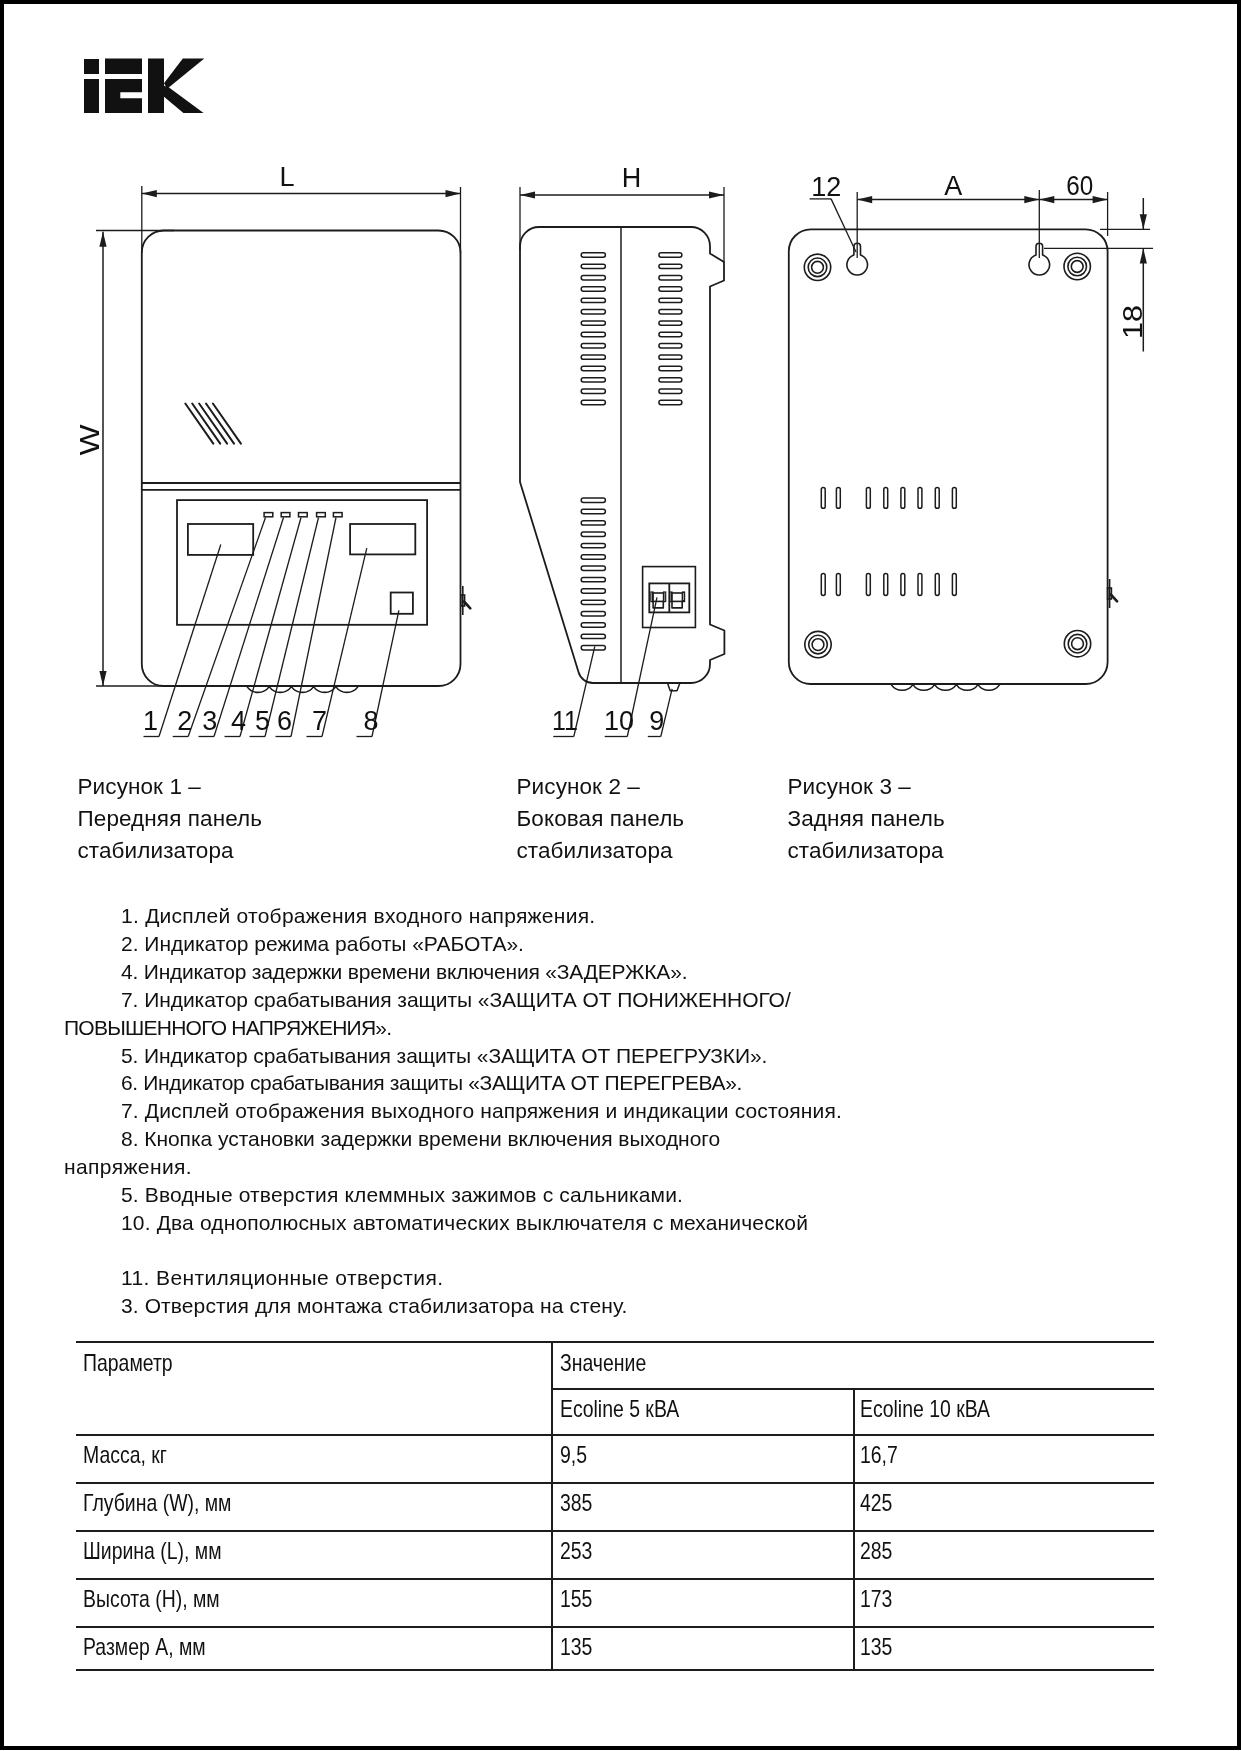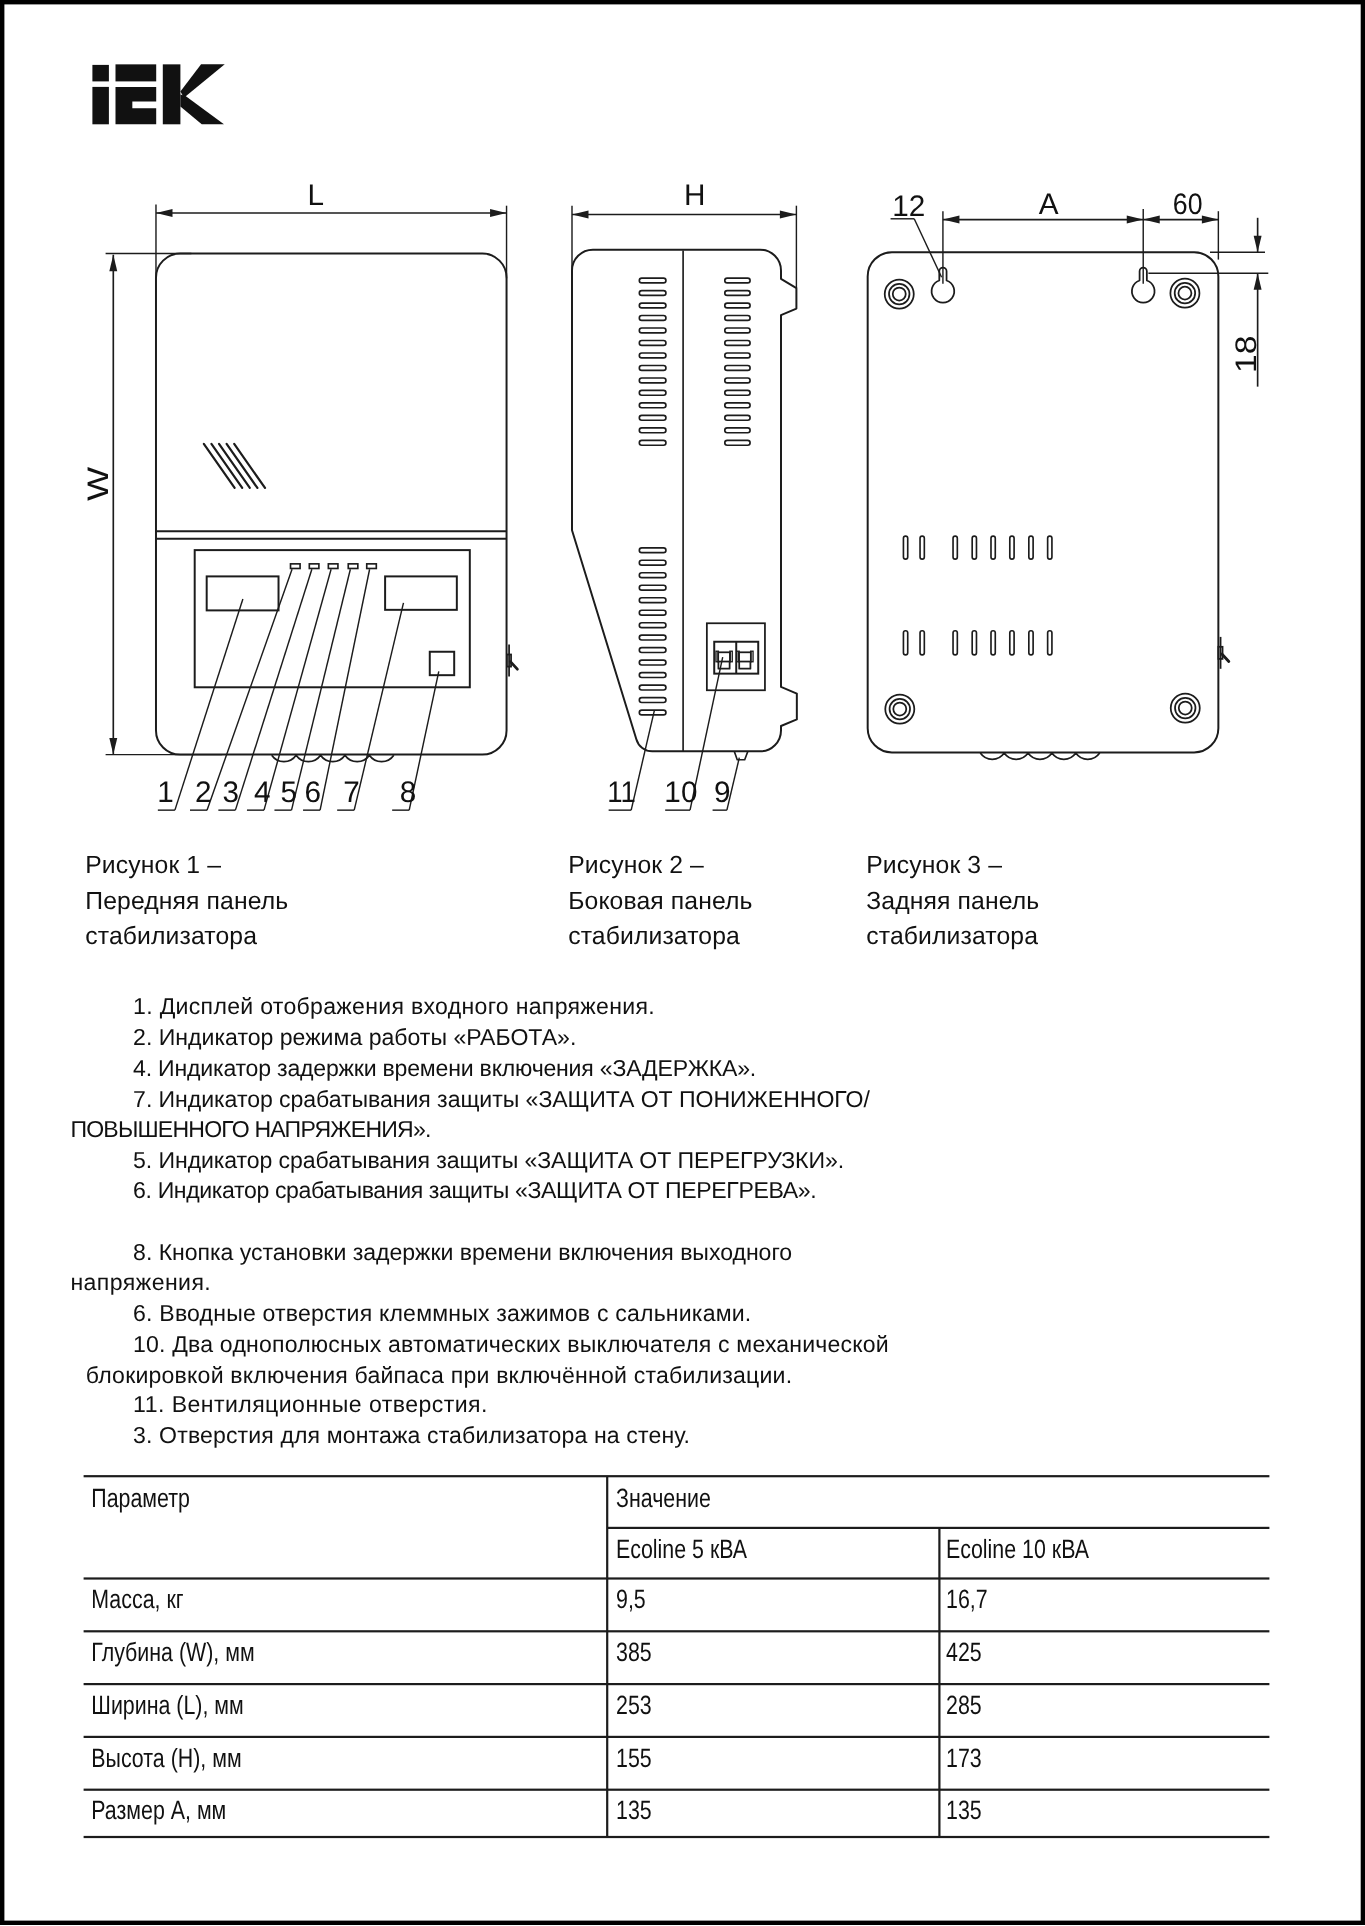--- a/index.html
+++ b/index.html
@@ -207,25 +207,25 @@
 <div style="position:absolute;left:77.5px;top:770.9px;font-size:22.5px;line-height:32px;letter-spacing:0.1px;white-space:nowrap">Рисунок 1 –<br>Передняя панель<br>стабилизатора</div>
     <div style="position:absolute;left:516.5px;top:770.9px;font-size:22.5px;line-height:32px;letter-spacing:0.1px;white-space:nowrap">Рисунок 2 –<br>Боковая панель<br>стабилизатора</div>
     <div style="position:absolute;left:787.5px;top:771px;font-size:22.5px;line-height:32px;letter-spacing:0.1px;white-space:nowrap">Рисунок 3 –<br>Задняя панель<br>стабилизатора</div>
     <div style="position:absolute;left:121px;top:905.3px;font-size:21.0px;line-height:21.0px;letter-spacing:0.26px;white-space:nowrap">1. Дисплей отображения входного напряжения.</div>
     <div style="position:absolute;left:121px;top:933.1px;font-size:21.0px;line-height:21.0px;letter-spacing:-0.01px;white-space:nowrap">2. Индикатор режима работы «РАБОТА».</div>
     <div style="position:absolute;left:121px;top:961.0px;font-size:21.0px;line-height:21.0px;letter-spacing:-0.2px;white-space:nowrap">4. Индикатор задержки времени включения «ЗАДЕРЖКА».</div>
     <div style="position:absolute;left:121px;top:988.8px;font-size:21.0px;line-height:21.0px;letter-spacing:-0.06px;white-space:nowrap">7. Индикатор срабатывания защиты «ЗАЩИТА ОТ ПОНИЖЕННОГО/</div>
     <div style="position:absolute;left:64px;top:1016.7px;font-size:21.0px;line-height:21.0px;letter-spacing:-0.75px;white-space:nowrap">ПОВЫШЕННОГО НАПРЯЖЕНИЯ».</div>
     <div style="position:absolute;left:121px;top:1044.5px;font-size:21.0px;line-height:21.0px;letter-spacing:-0.09px;white-space:nowrap">5. Индикатор срабатывания защиты «ЗАЩИТА ОТ ПЕРЕГРУЗКИ».</div>
     <div style="position:absolute;left:121px;top:1072.4px;font-size:21.0px;line-height:21.0px;letter-spacing:-0.35px;white-space:nowrap">6. Индикатор срабатывания защиты «ЗАЩИТА ОТ ПЕРЕГРЕВА».</div>
+    <div style="position:absolute;left:121px;top:1100.2px;font-size:21.0px;line-height:21.0px;letter-spacing:0.14px;white-space:nowrap">7. Дисплей отображения выходного напряжения и индикации состояния.</div>
     <div style="position:absolute;left:121px;top:1128.1px;font-size:21.0px;line-height:21.0px;letter-spacing:-0.04px;white-space:nowrap">8. Кнопка установки задержки времени включения выходного</div>
     <div style="position:absolute;left:64px;top:1155.9px;font-size:21.0px;line-height:21.0px;letter-spacing:0.39px;white-space:nowrap">напряжения.</div>
-    <div style="position:absolute;left:121px;top:1183.8px;font-size:21.0px;line-height:21.0px;letter-spacing:0.16px;white-space:nowrap">6. Вводные отверстия клеммных зажимов с сальниками.</div>
+    <div style="position:absolute;left:121px;top:1183.8px;font-size:21.0px;line-height:21.0px;letter-spacing:0.16px;white-space:nowrap">5. Вводные отверстия клеммных зажимов с сальниками.</div>
     <div style="position:absolute;left:121px;top:1211.6px;font-size:21.0px;line-height:21.0px;letter-spacing:0.15px;white-space:nowrap">10. Два однополюсных автоматических выключателя с механической</div>
-    <div style="position:absolute;left:78px;top:1239.5px;font-size:21.0px;line-height:21.0px;letter-spacing:0.17px;white-space:nowrap">блокировкой включения байпаса при включённой стабилизации.</div>
     <div style="position:absolute;left:121px;top:1267.3px;font-size:21.0px;line-height:21.0px;letter-spacing:0.39px;white-space:nowrap">11. Вентиляционные отверстия.</div>
     <div style="position:absolute;left:121px;top:1295.2px;font-size:21.0px;line-height:21.0px;letter-spacing:0.1px;white-space:nowrap">3. Отверстия для монтажа стабилизатора на стену.</div>
 <div style="position:absolute;left:76px;top:1340.5px;width:1078px;height:2px;background:#1c1c1c"></div>
     <div style="position:absolute;left:552px;top:1388.0px;width:602px;height:2px;background:#1c1c1c"></div>
     <div style="position:absolute;left:76px;top:1434.0px;width:1078px;height:2px;background:#1c1c1c"></div>
     <div style="position:absolute;left:76px;top:1482.0px;width:1078px;height:2px;background:#1c1c1c"></div>
     <div style="position:absolute;left:76px;top:1530.0px;width:1078px;height:2px;background:#1c1c1c"></div>
     <div style="position:absolute;left:76px;top:1578.0px;width:1078px;height:2px;background:#1c1c1c"></div>
     <div style="position:absolute;left:76px;top:1626.0px;width:1078px;height:2px;background:#1c1c1c"></div>
     <div style="position:absolute;left:76px;top:1669.0px;width:1078px;height:2px;background:#1c1c1c"></div>

